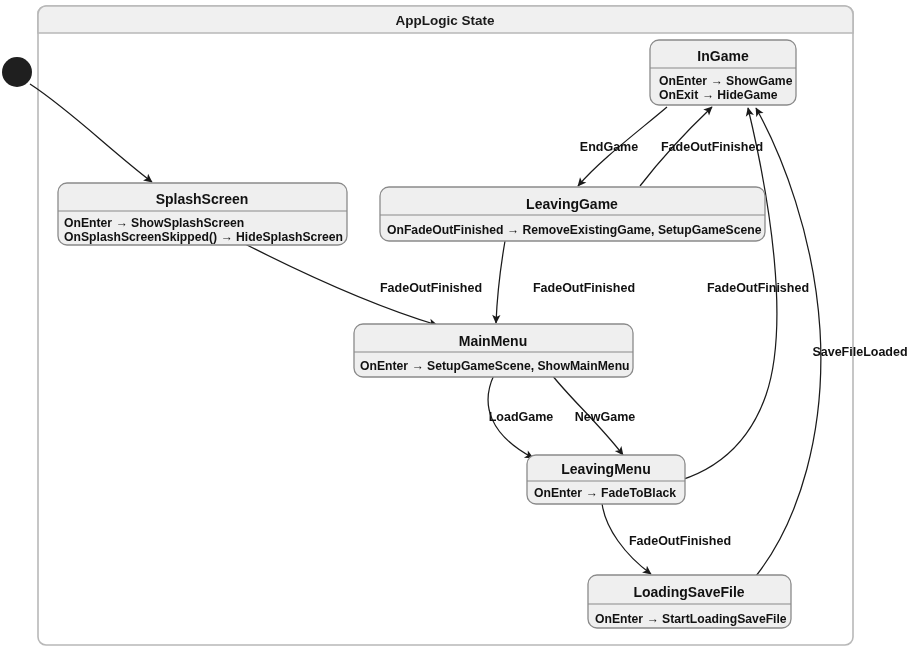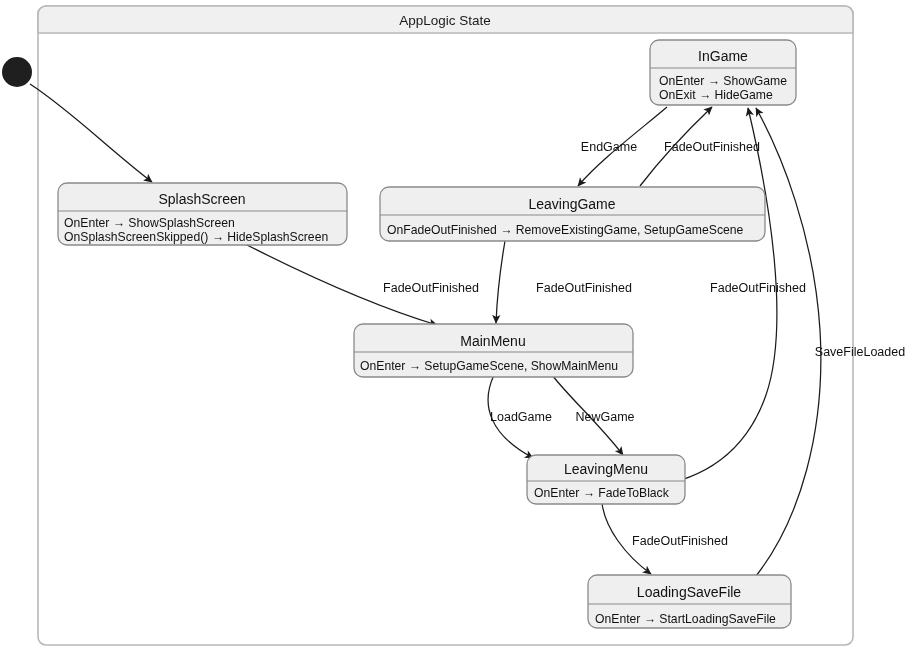--- a/index.html
+++ b/index.html
@@ -10,20 +10,21 @@
   body {
     width: 916px;
     height: 653px;
     font-family: "Liberation Sans", sans-serif;
     overflow: hidden;
   }
   #diagram-root {
     position: relative;
     width: 916px;
     height: 653px;
+    font-weight: bold;
   }
   svg.diagram {
     display: block;
     width: 916px;
     height: 653px;
   }
   .container-body {
     fill: #ffffff;
     stroke: #b8b8b8;
     stroke-width: 1.6;

